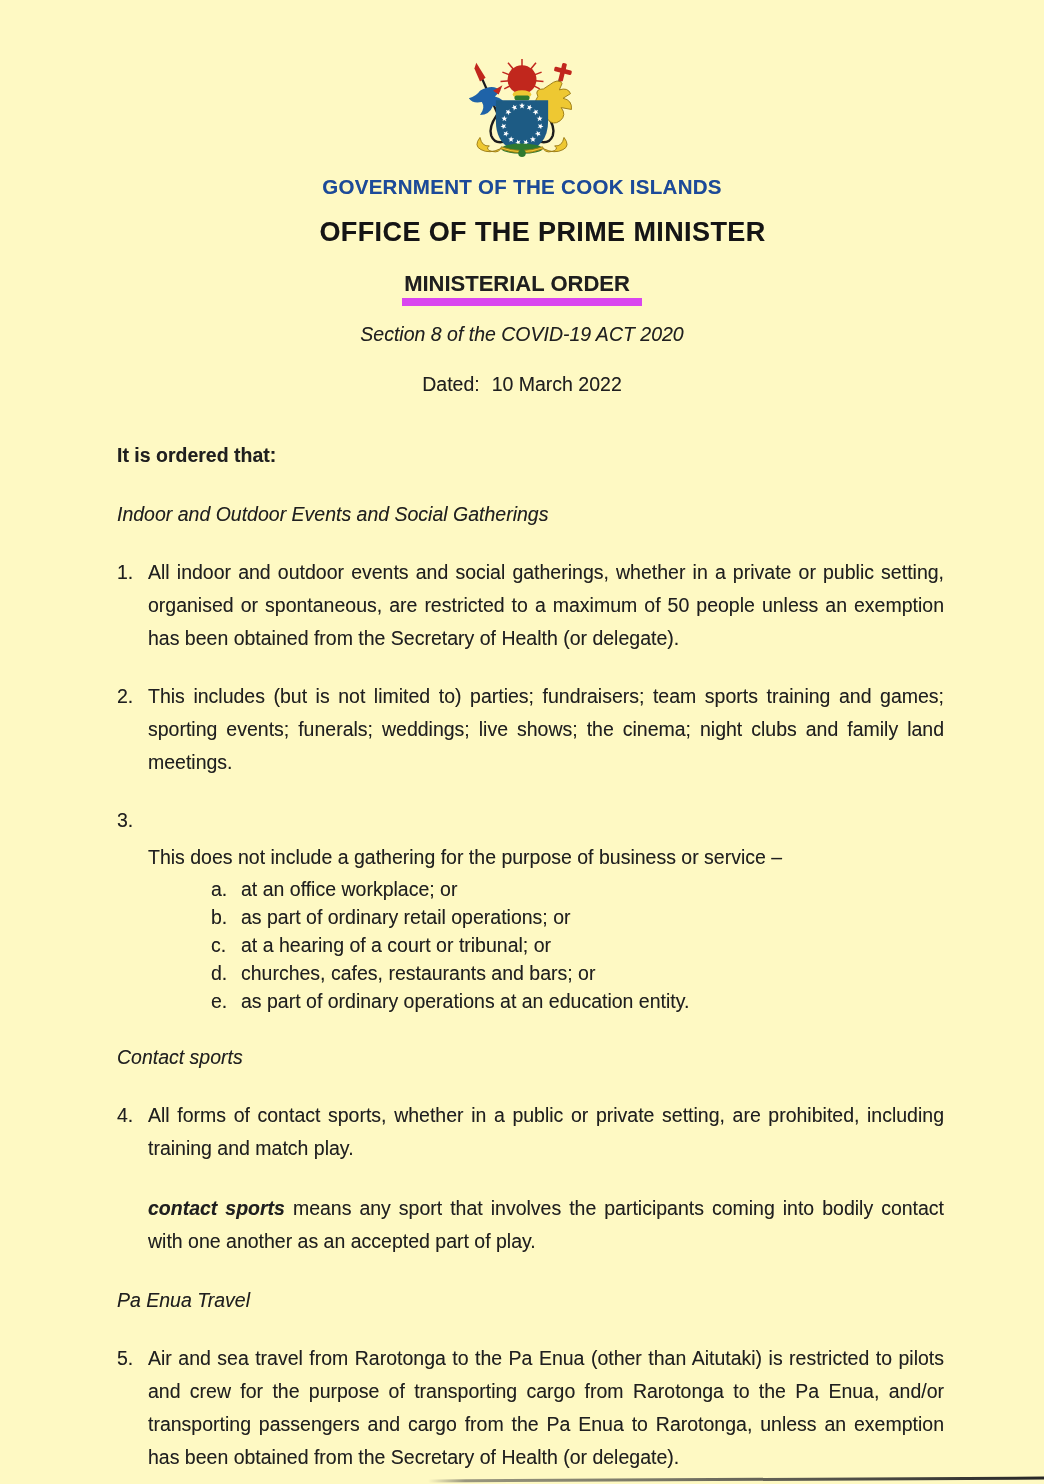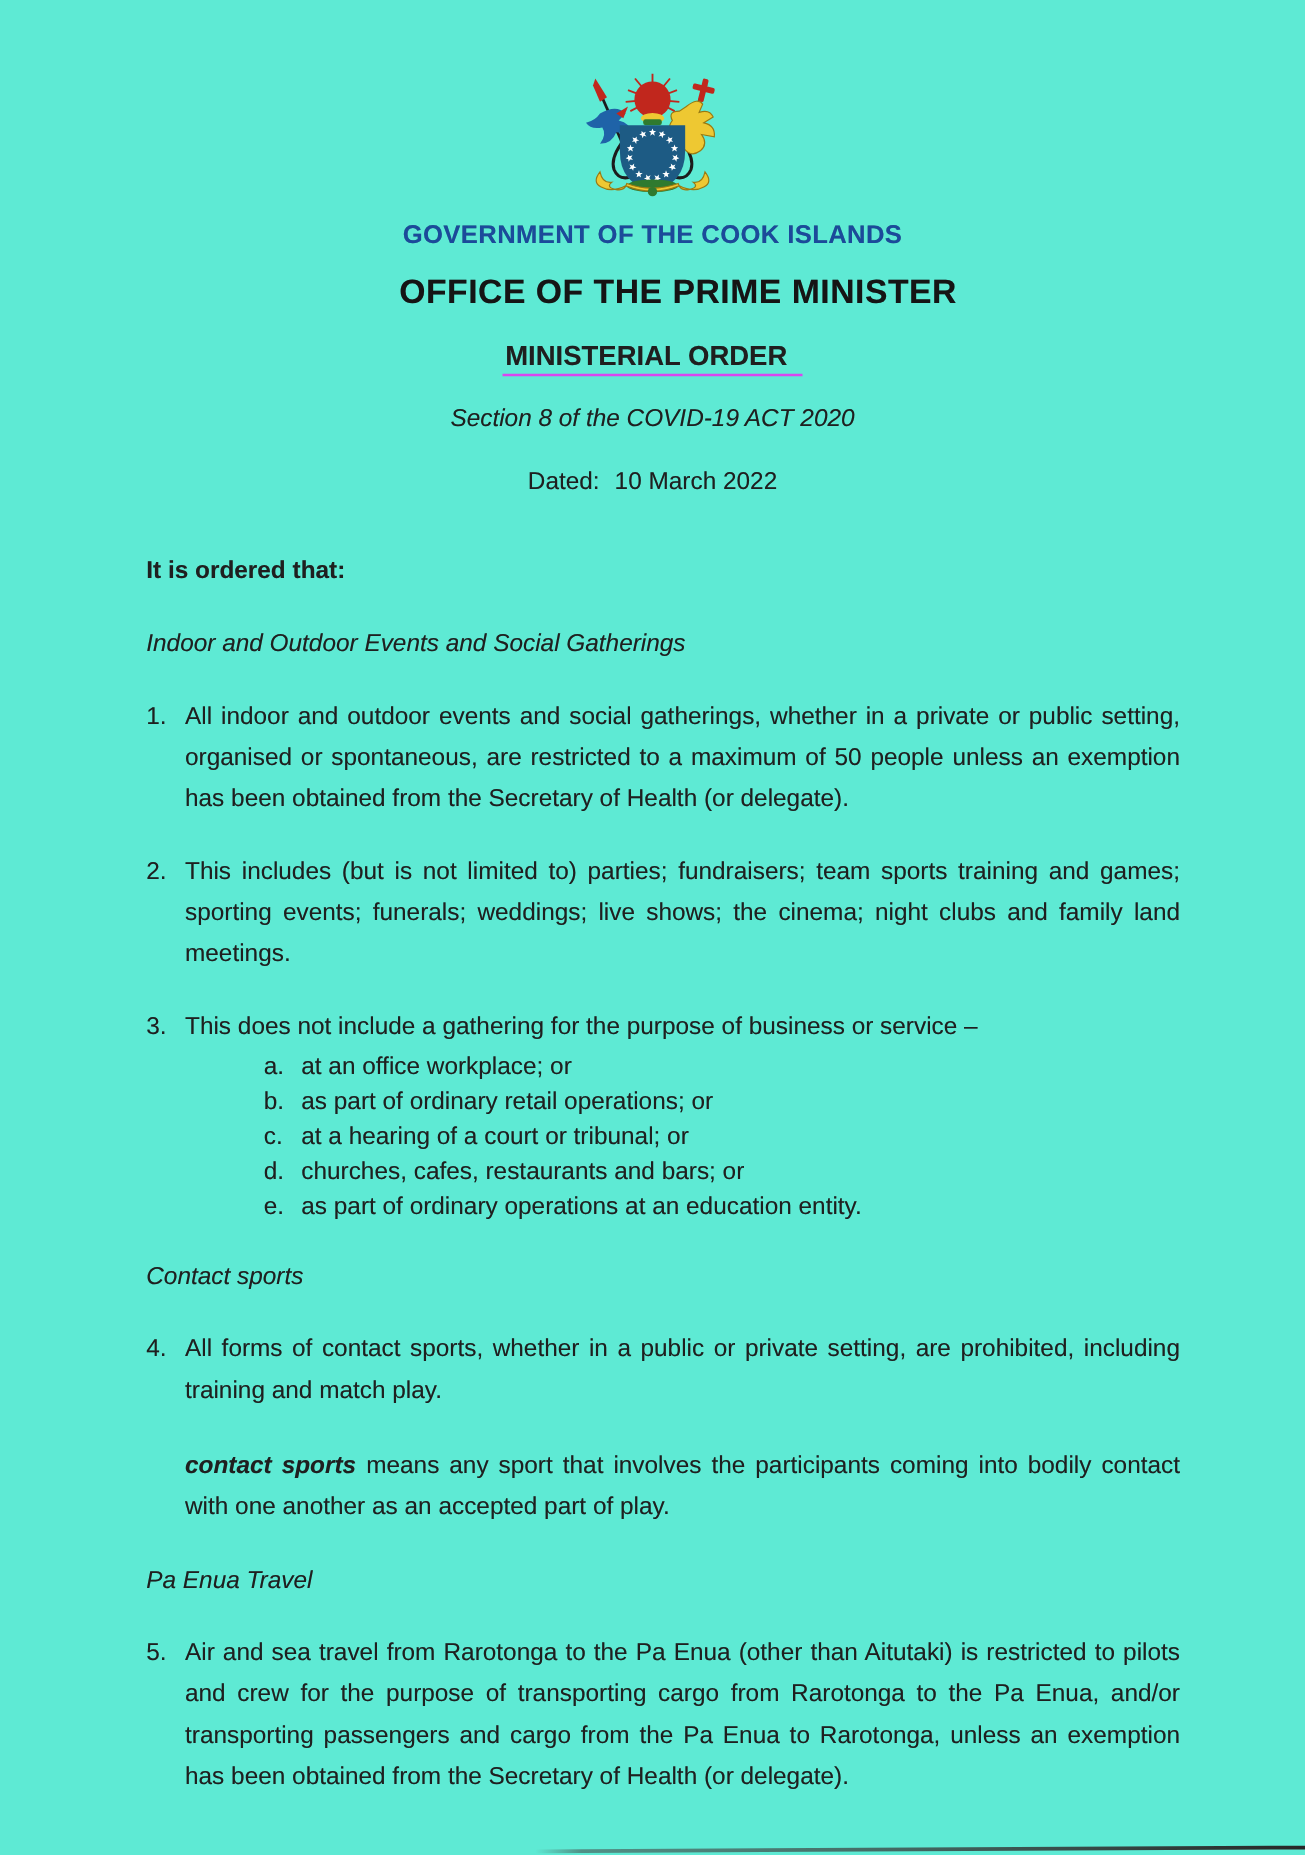--- a/index.html
+++ b/index.html
@@ -1,21 +1,21 @@
 <!DOCTYPE html>
 <html style="--title-blue: #1b4a9b; --text: #1f1f1f; --shield-blue: #1d5b84; --crest-red: #c1271d; --crest-yellow: #e9c535; --crest-green: #2f7a2f;"><head>
 <meta charset="utf-8">
 <style>
   html, body { margin: 0; padding: 0; background: #ffffff; }
   .page {
     position: relative;
     width: 1044px;
     height: 1484px;
     margin: 0 auto;
-    background: #5eead4;
+    background: #fef9c3;
     font-family: "Liberation Sans", "DejaVu Sans", sans-serif;
     color: var(--text, #1f1f1f);
     overflow: hidden;
     text-shadow: 0 0 0.5px rgba(20,20,20,0.35);
   }
   
   .doc-header { text-align: center; padding-top: 54px; }
   .crest { display: inline-block; line-height: 0; }
   .gov-line {
     margin-top: 7px;
@@ -27,39 +27,39 @@
   .office-line {
     margin: 18px 0 0 0;
     font-size: 27px;
     font-weight: bold;
     letter-spacing: 0.4px;
     color: #151515;
     padding-left: 41px;
   }
   .order-line { margin-top: 23px; font-size: 22px; font-weight: bold; }
   .order-line .u {
-    border-bottom: 2px solid #d946ef;
+    border-bottom: 8px solid #d946ef;
     padding: 0 12px 2px 2px;
   }
   .authority-line { margin-top: 26px; font-size: 19.5px; font-style: italic; }
   .dated-line { margin-top: 27px; font-size: 19.5px; }
   .dated-line .gap { display: inline-block; width: 12px; }
   
   .content {
     padding-left: 117px;
     padding-right: 100px;
     font-size: 19.5px;
     line-height: 33px;
   }
   .ordered-intro { margin-top: 43px; font-weight: bold; }
   .section-heading { margin-top: 26px; font-style: italic; }
   .li { display: flex; margin-top: 25px; }
   .li .num { flex: 0 0 31px; }
   .li .txt { flex: 1; text-align: justify; }
-  .li .txt.nj { text-align: left; }
+  .li .txt.nj { text-align: left; margin-top: 37px; }
   .sub { margin-left: 63px; margin-top: 1px; }
   .sub .row { display: flex; line-height: 28px; }
   .sub .letter { flex: 0 0 30px; }
   .def { margin-left: 31px; margin-top: 27px; text-align: justify; }
   .def .term { font-weight: bold; font-style: italic; }
   b { font-weight: normal; margin-top: 16px; }
   
   .scan-line {
     position: absolute;
     bottom: 3px;

